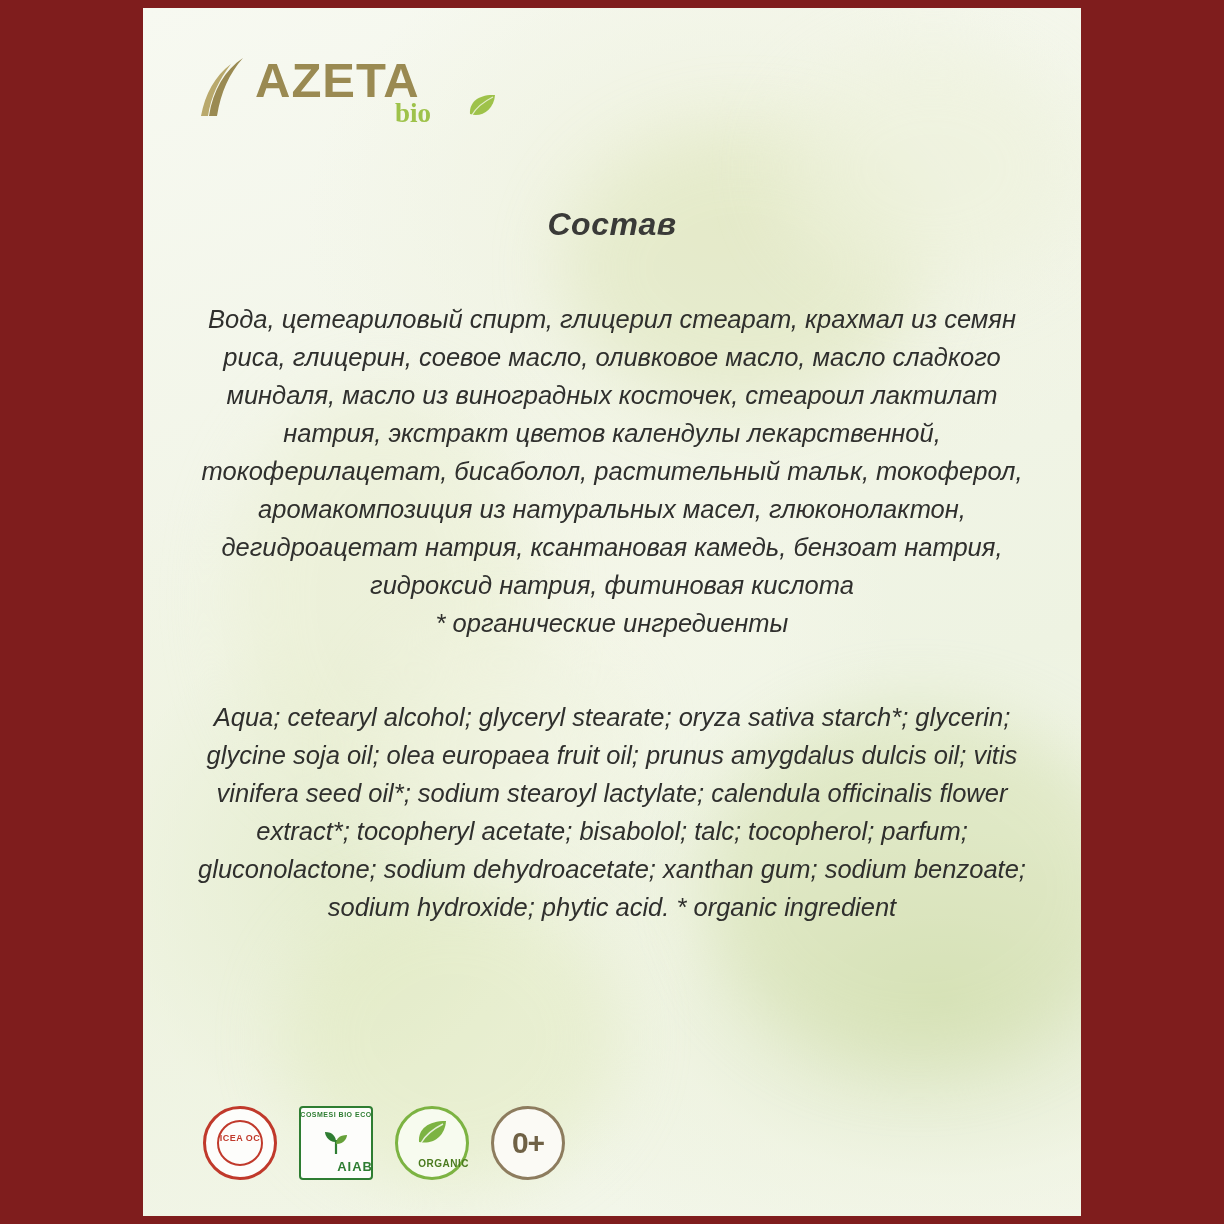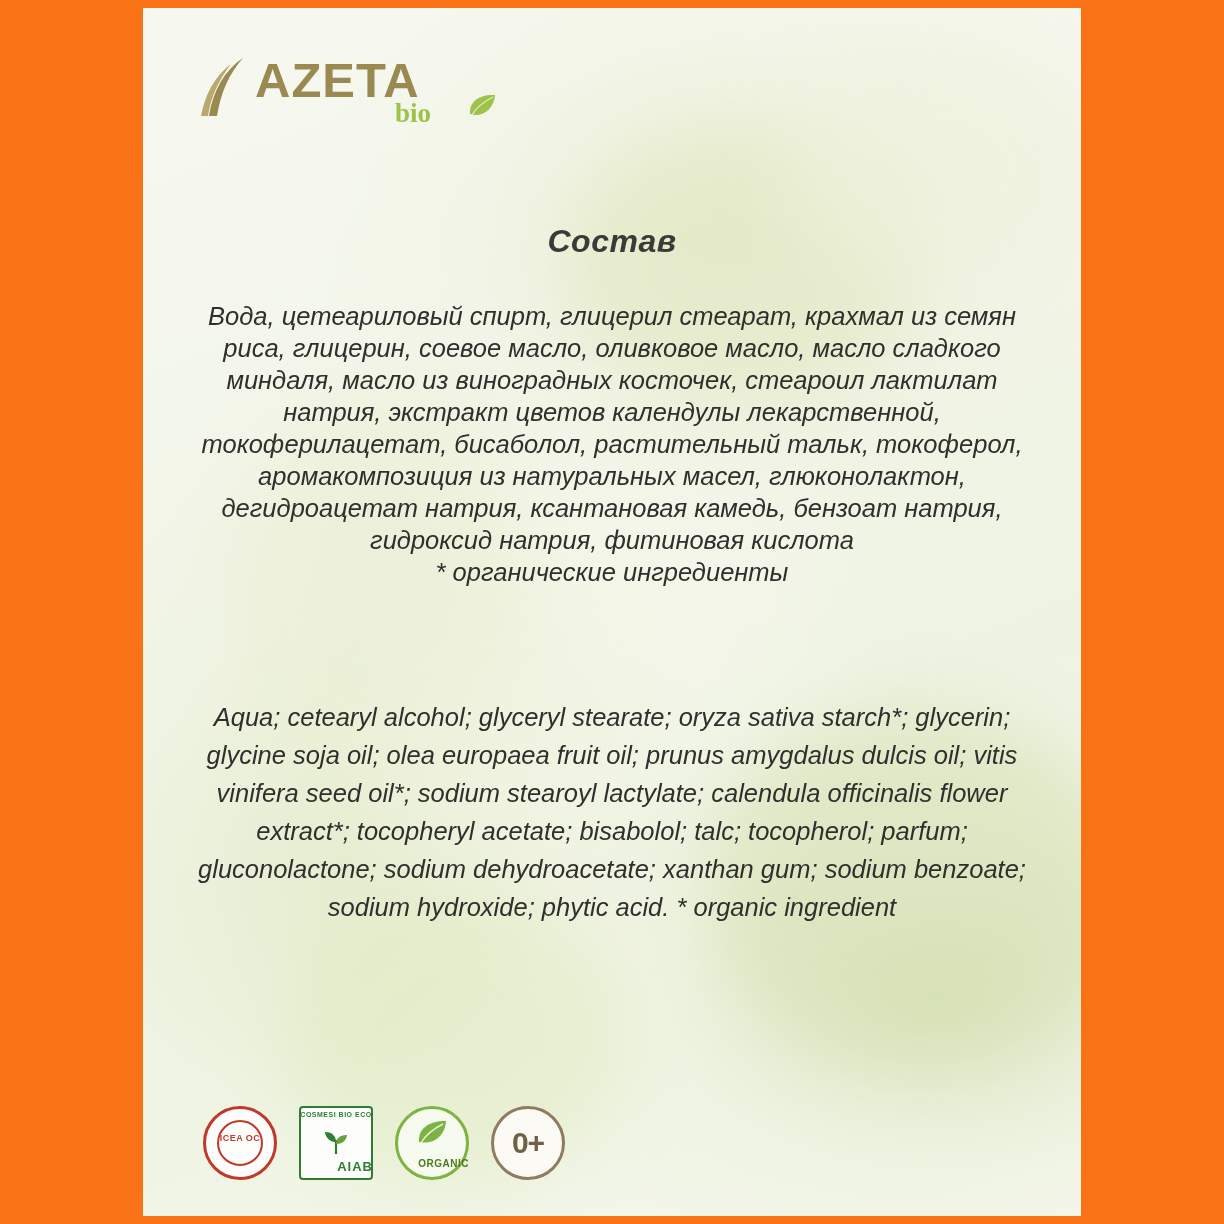--- a/index.html
+++ b/index.html
@@ -11,21 +11,21 @@
     height: 1224px;
     background: #ffffff;
     font-family: "Liberation Sans", sans-serif;
     overflow: hidden;
   }
 
   #page {
     position: relative;
     width: 1224px;
     height: 1224px;
-    background: #f97316;
+    background: #7f1d1d;
     box-sizing: border-box;
   }
 
   
   #card {
     position: absolute;
     left: 143px;
     top: 8px;
     width: 938px;
     height: 1208px;
@@ -107,33 +107,32 @@
     left: 0;
     top: 198px;
     width: 938px;
     text-align: center;
     font-family: "Liberation Sans", sans-serif;
     font-style: italic;
     font-weight: bold;
     font-size: 32px;
     color: #3a3a38;
     letter-spacing: 0.5px;
-    margin-top: 17px;
   }
 
   
   .inci {
     position: absolute;
     left: 48px;
     width: 842px;
     text-align: center;
     font-family: "Liberation Sans", sans-serif;
     font-style: italic;
     font-size: 25.5px;
-    line-height: 32px;
+    line-height: 38px;
     color: #2f2f2d;
   }
   #inci-ru { top: 292px; }
   #inci-ru .note { display: block; }
   #inci-en {
     top: 690px;
     font-size: 25.5px;
     line-height: 38px;
   }
 

